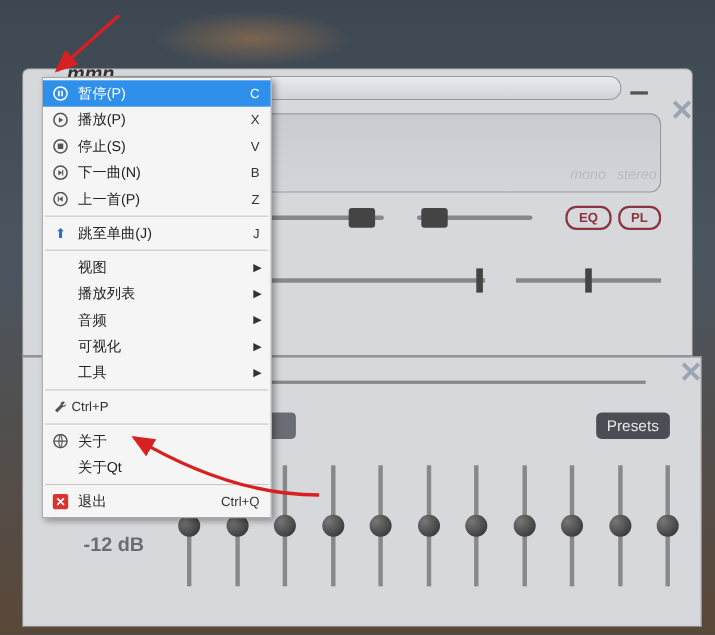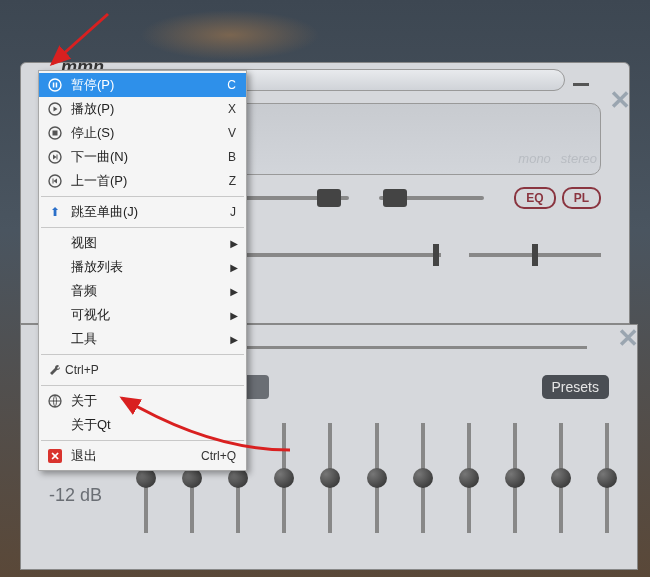--- a/index.html
+++ b/index.html
@@ -243,23 +243,24 @@
   .eq-sliders {
     margin: 24px 28px 0 28px;
     display: flex;
     justify-content: space-between;
     align-items: flex-start;
     gap: 18px;
   }
   .eq-db {
     color: #6a6e74;
     font-size: 18px;
-    font-weight: 400;
+    font-weight: 700;
     white-space: nowrap;
     margin-top: 62px;
+    margin-left: 27px;
   }
   .v-slider {
     width: 4px;
     height: 110px;
     background: #888;
     position: relative;
   }
   .v-slider .knob {
     position: absolute;
     width: 20px; height: 20px;

